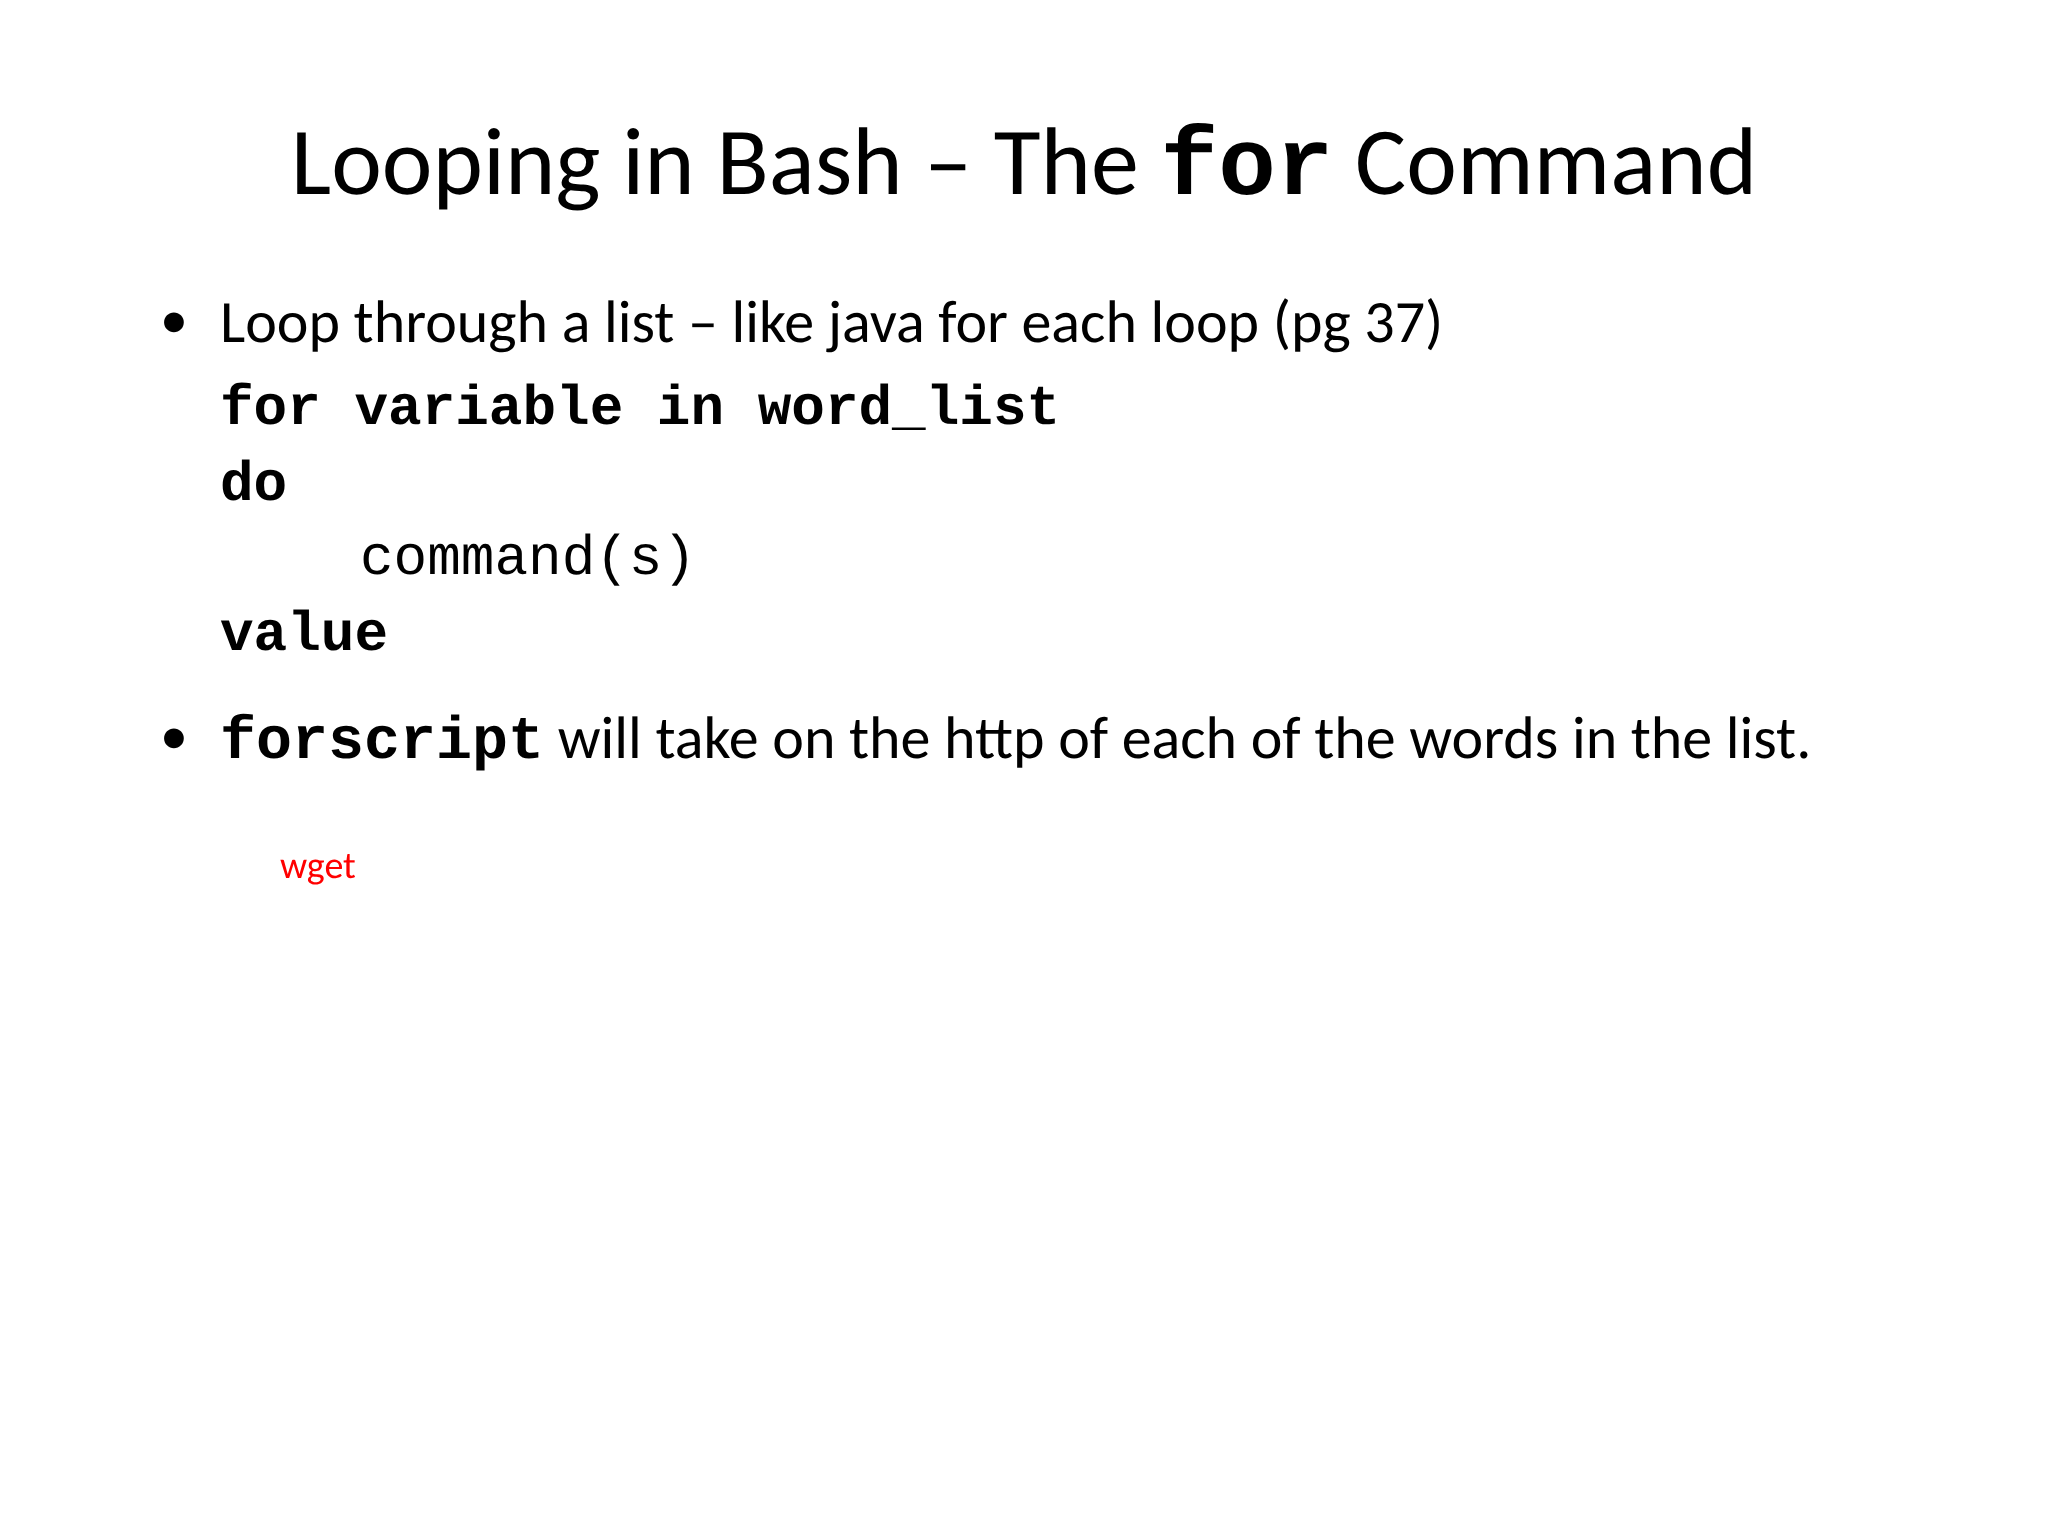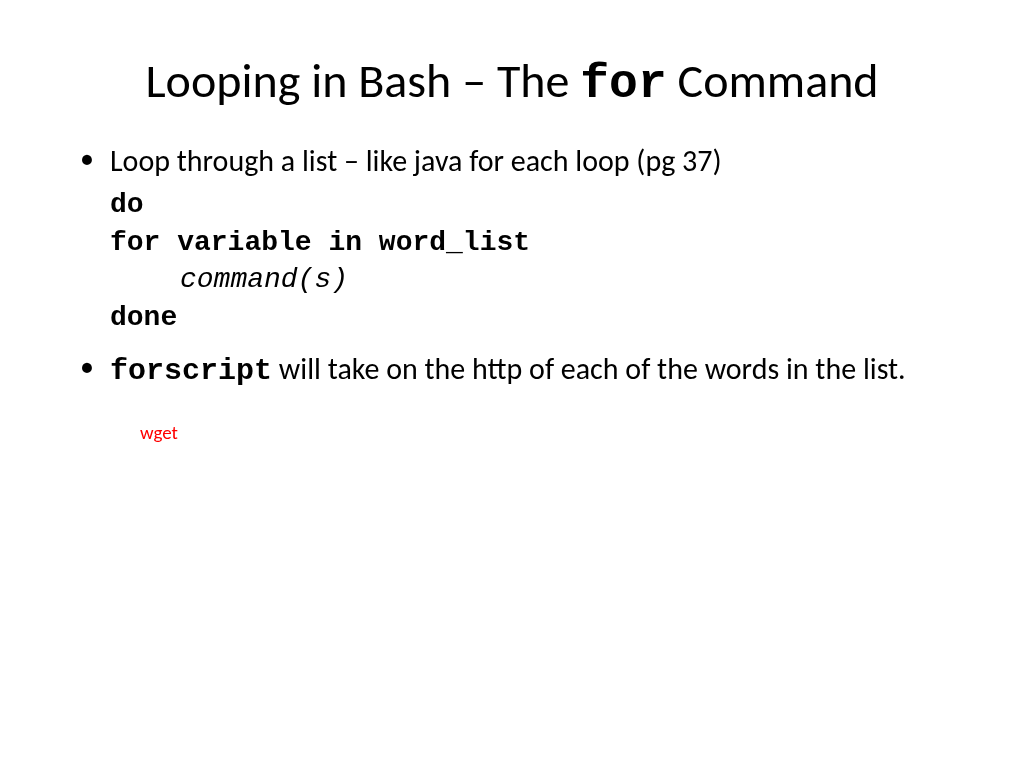--- a/index.html
+++ b/index.html
@@ -16,21 +16,21 @@
       font-size: 48px;
       text-align: center;
       line-height: 1.1;
       margin-bottom: 30px;
       font-weight: normal;
     }
     .mono {
       font-family: 'Courier New', Courier, monospace;
     }
     .bold { font-weight: bold; }
-    .italic { font-style: italic; }
+    .italic { }
     .bullets {
       list-style: none;
       padding-left: 50px;
     }
     .bullets > li {
       font-size: 30px;
       line-height: 1.3;
       margin-bottom: 12px;
       position: relative;
     }
@@ -62,24 +62,24 @@
 <body>
 
 <h1 class="title">
   <span>Looping in Bash – The </span><span class="mono bold">for</span><span> Command</span>
 </h1>
 
 <ul class="bullets">
   <li>
     <span>Loop through a list – like java for each loop  (pg 37)</span>
     <div class="code-block">
+      <span class="line bold">for variable in word_list</span>
       <span class="line bold">do</span>
-      <span class="line bold">for variable in word_list</span>
       <span class="line italic indent">command(s)</span>
-      <span class="line bold">done</span>
+      <span class="line bold">value</span>
     </div>
   </li>
   <li>
     <span class="mono bold">forscript</span><span> will take on the http of each of the words in the list.</span>
   </li>
 </ul>
 
 <div class="footer">
   <div>wget</div>
 </div>

